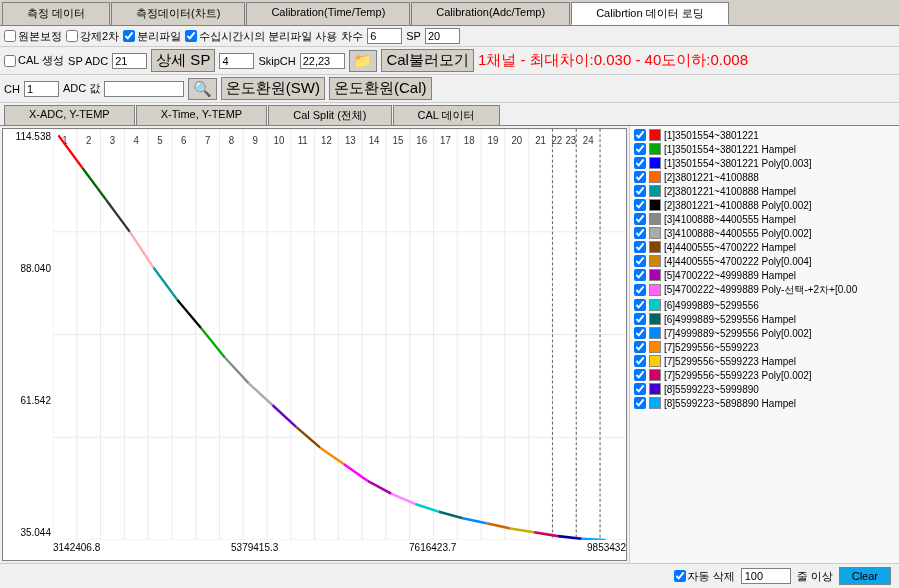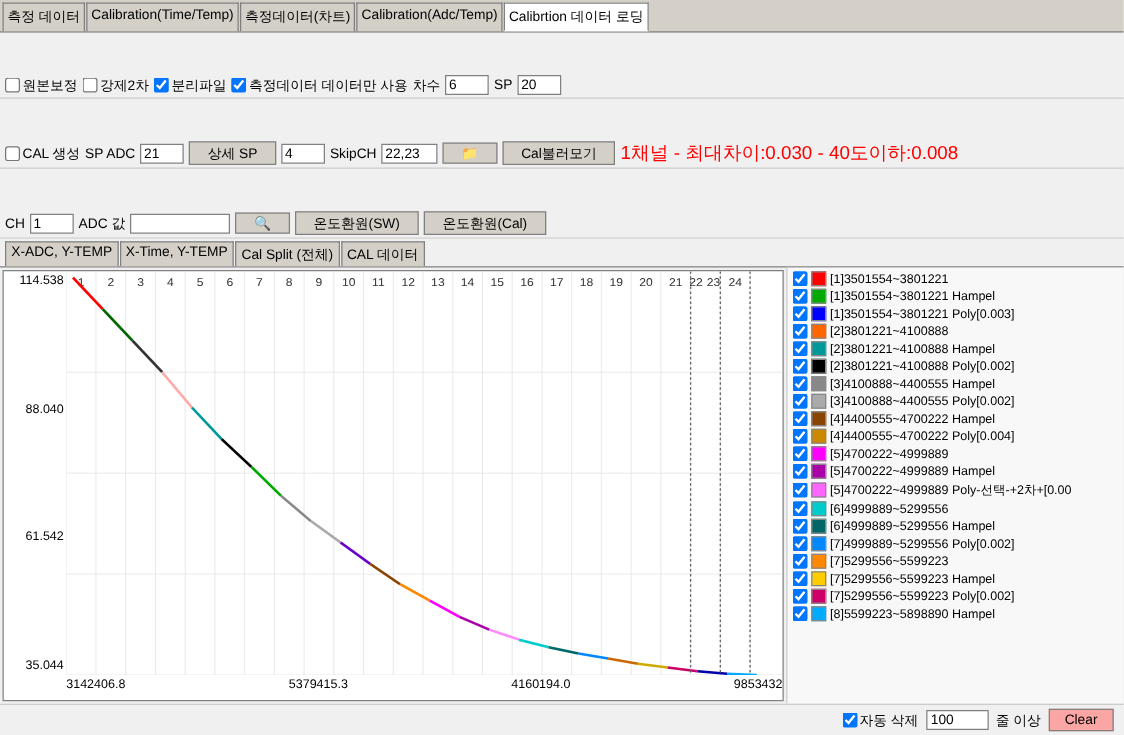--- a/index.html
+++ b/index.html
@@ -2,37 +2,37 @@
 <html><head>
   <meta charset="utf-8">
   <style>
     * { box-sizing: border-box; margin: 0; padding: 0; }
     body { font-family: '맑은 고딕', 'Malgun Gothic', Arial, sans-serif; font-size: 11px; background: #f0f0f0; width: 899px; height: 588px; overflow: hidden; }
     
     .main-container { width: 899px; height: 588px; background: #f0f0f0; display: flex; flex-direction: column; }
     
     
     .tab-bar { display: flex; background: #d4d0c8; border-bottom: 1px solid #808080; padding: 2px 2px 0; gap: 1px; flex-shrink: 0; }
-    .tab { padding: 3px 3px; background: #d4d0c8; border: 1px solid #808080; border-bottom: none; cursor: pointer; font-size: 11px; }
+    .tab { padding: 3px 24px; background: #d4d0c8; border: 1px solid #808080; border-bottom: none; cursor: pointer; font-size: 11px; }
     .tab.active { background: #ffffff; border-bottom: 1px solid #fff; z-index: 1; }
     
     
-    .toolbar { background: #f0f0f0; border-bottom: 1px solid #ccc; padding: 2px 4px; display: flex; align-items: center; gap: 4px; flex-shrink: 0; flex-wrap: nowrap; margin-top: 32px; }
+    .toolbar { background: #f0f0f0; border-bottom: 1px solid #ccc; padding: 2px 4px; display: flex; align-items: center; gap: 4px; flex-shrink: 0; flex-wrap: nowrap; }
     
     label { display: flex; align-items: center; gap: 2px; font-size: 11px; white-space: nowrap; }
     input[type=checkbox] { width: 12px; height: 12px; }
     
     .toolbar-input { width: 35px; border: 1px solid #808080; background: white; padding: 1px 2px; font-size: 11px; }
-    .toolbar-btn { padding: 1px 14px; background: #d4d0c8; border: 1px solid #808080; font-size: 11px; cursor: pointer; white-space: nowrap; }
+    .toolbar-btn { padding: 1px 4px; background: #d4d0c8; border: 1px solid #808080; font-size: 15px; cursor: pointer; white-space: nowrap; }
     
     .status-text { color: red; font-size: 15px; font-weight: normal; white-space: nowrap; flex: 1; }
     
     
     .sub-tab-bar { display: flex; background: #f0f0f0; border-bottom: 1px solid #808080; padding: 2px 4px 0; gap: 1px; flex-shrink: 0; }
-    .sub-tab { padding: 2px 4px; background: #d4d0c8; border: 1px solid #808080; border-bottom: none; cursor: pointer; font-size: 11px; }
+    .sub-tab { padding: 2px 24px; background: #d4d0c8; border: 1px solid #808080; border-bottom: none; cursor: pointer; font-size: 11px; }
     .sub-tab.active { background: #ffffff; }
     
     
     .content-area { display: flex; flex: 1; overflow: hidden; }
     
     
     .chart-container { flex: 1; position: relative; background: white; border: 1px solid #808080; margin: 2px; overflow: hidden; }
     
     .y-axis { position: absolute; left: 0; top: 0; bottom: 20px; width: 50px; display: flex; flex-direction: column; justify-content: space-between; padding: 2px 2px; }
     .y-label { font-size: 10px; text-align: right; }
@@ -47,51 +47,51 @@
     
     .legend-panel { width: 270px; background: #f8f8f8; border-left: 1px solid #ccc; overflow-y: auto; padding: 2px; flex-shrink: 0; }
     .legend-item { display: flex; align-items: center; gap: 3px; padding: 1px 2px; font-size: 10px; white-space: nowrap; }
     .legend-color { width: 12px; height: 12px; border: 1px solid #888; flex-shrink: 0; }
     .legend-checkbox { width: 11px; height: 11px; flex-shrink: 0; }
     
     
     .bottom-bar { background: #f0f0f0; border-top: 1px solid #ccc; padding: 3px 8px; display: flex; align-items: center; justify-content: flex-end; gap: 6px; flex-shrink: 0; }
     .bottom-bar label { font-size: 11px; }
     .bottom-input { width: 50px; border: 1px solid #808080; padding: 1px 3px; font-size: 11px; }
-    .clear-btn { padding: 2px 12px; background: #fca5a5; border: 1px solid #808080; font-size: 11px; cursor: pointer; }
+    .clear-btn { padding: 2px 12px; background: #0ea5e9; border: 1px solid #808080; font-size: 11px; cursor: pointer; }
   </style>
 </head>
 <body>
 
 <div class="main-container">
 
   <div class="tab-bar">
     <div class="tab">측정 데이터</div>
+    <div class="tab">측정데이터(차트)</div>
     <div class="tab">Calibration(Time/Temp)</div>
-    <div class="tab">측정데이터(차트)</div>
     <div class="tab">Calibration(Adc/Temp)</div>
     <div class="tab active">Calibrtion 데이터 로딩</div>
   </div>
 
   <div class="toolbar">
     <label>
       <input type="checkbox" style="">
       <span>원본보정</span>
     </label>
     <label>
       <input type="checkbox" style="">
       <span>강제2차</span>
     </label>
     <label>
       <input type="checkbox" checked="" style="">
       <span>분리파일</span>
     </label>
     <label>
       <input type="checkbox" checked="" style="">
-      <span>측정데이터 데이터만 사용</span>
+      <span>수십시간시의 분리파일 사용</span>
     </label>
     <span>차수</span>
     <input type="text" class="toolbar-input" value="6" style="">
     <span>SP</span>
     <input type="text" class="toolbar-input" value="20" style="">
   </div>
 
   <div class="toolbar">
     <label>
       <input type="checkbox" style="">
@@ -243,21 +243,21 @@
 
           <line x1="462" y1="0" x2="462" y2="320" stroke="#666" stroke-width="1" stroke-dasharray="2,2"></line>
           <line x1="484" y1="0" x2="484" y2="320" stroke="#666" stroke-width="1" stroke-dasharray="2,2"></line>
           <line x1="506" y1="0" x2="506" y2="320" stroke="#666" stroke-width="1" stroke-dasharray="2,2"></line>
         </svg>
       </div>
 
       <div class="x-axis">
         <span class="x-label">3142406.8</span>
         <span class="x-label">5379415.3</span>
-        <span class="x-label">4160194.0</span>
+        <span class="x-label">7616423.7</span>
         <span class="x-label">9853432</span>
       </div>
     </div>
 
     <div class="legend-panel">
       <div class="legend-item">
         <input type="checkbox" class="legend-checkbox" checked="" style="">
         <div class="legend-color" style="background:#ff0000;"></div>
         <span>[1]3501554~3801221</span>
       </div>
@@ -301,25 +301,20 @@
         <div class="legend-color" style="background:#884400;"></div>
         <span>[4]4400555~4700222 Hampel</span>
       </div>
       <div class="legend-item">
         <input type="checkbox" class="legend-checkbox" checked="" style="">
         <div class="legend-color" style="background:#cc8800;"></div>
         <span>[4]4400555~4700222 Poly[0.004]</span>
       </div>
       <div class="legend-item">
         <input type="checkbox" class="legend-checkbox" checked="" style="">
-        <div class="legend-color" style="background:#ff00ff;"></div>
-        <span>[5]4700222~4999889</span>
-      </div>
-      <div class="legend-item">
-        <input type="checkbox" class="legend-checkbox" checked="" style="">
         <div class="legend-color" style="background:#aa00aa;"></div>
         <span>[5]4700222~4999889 Hampel</span>
       </div>
       <div class="legend-item">
         <input type="checkbox" class="legend-checkbox" checked="" style="">
         <div class="legend-color" style="background:#ff66ff;"></div>
         <span>[5]4700222~4999889 Poly-선택-+2차+[0.00</span>
       </div>
       <div class="legend-item">
         <input type="checkbox" class="legend-checkbox" checked="" style="">
@@ -343,20 +338,25 @@
       </div>
       <div class="legend-item">
         <input type="checkbox" class="legend-checkbox" checked="" style="">
         <div class="legend-color" style="background:#ffcc00;"></div>
         <span>[7]5299556~5599223 Hampel</span>
       </div>
       <div class="legend-item">
         <input type="checkbox" class="legend-checkbox" checked="" style="">
         <div class="legend-color" style="background:#cc0066;"></div>
         <span>[7]5299556~5599223 Poly[0.002]</span>
+      </div>
+      <div class="legend-item">
+        <input type="checkbox" class="legend-checkbox" checked="" style="">
+        <div class="legend-color" style="background:#4400cc;"></div>
+        <span>[8]5599223~5999890</span>
       </div>
       <div class="legend-item">
         <input type="checkbox" class="legend-checkbox" checked="" style="">
         <div class="legend-color" style="background:#00aaff;"></div>
         <span>[8]5599223~5898890 Hampel</span>
       </div>
     </div>
   </div>
 
   <div class="bottom-bar">

